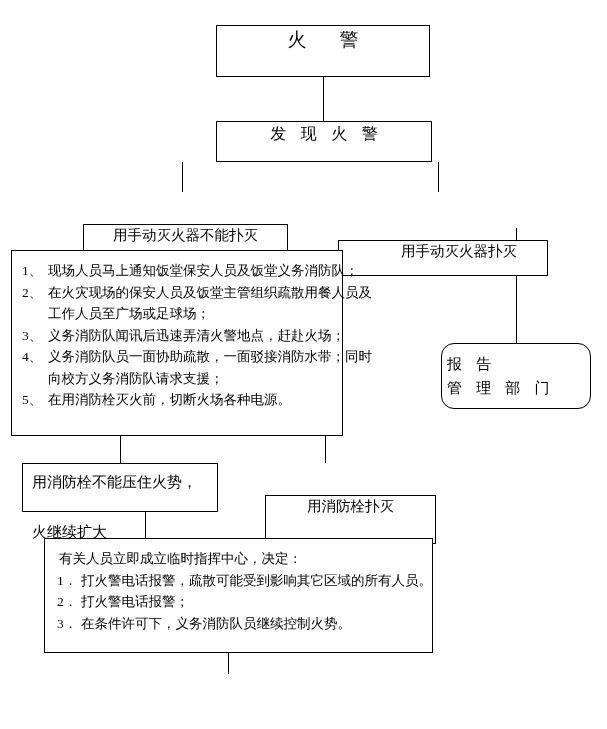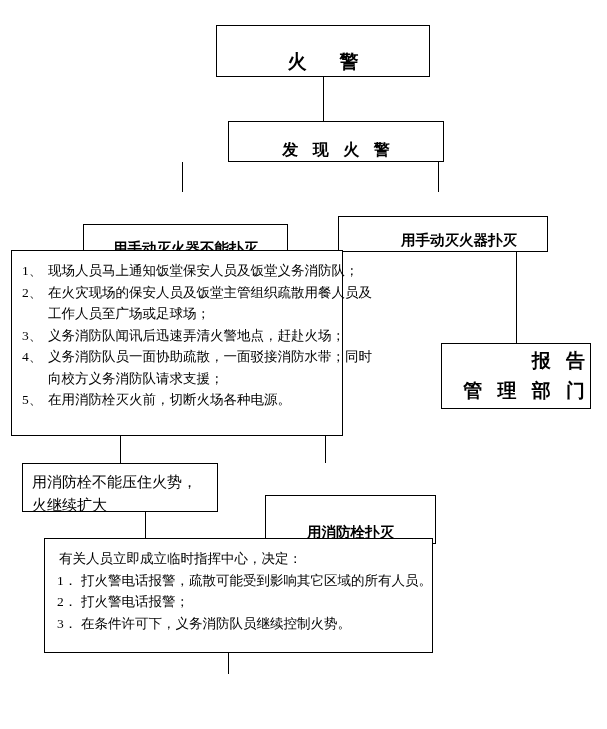--- a/index.html
+++ b/index.html
@@ -24,45 +24,44 @@
     box-sizing: border-box;
     border: 1px solid #000000;
     background: #ffffff;
     color: #000000;
     font-size: 14px;
     line-height: 1.45;
     z-index: 2;
   }
   .box.center {
     display: flex;
-    align-items: flex-end;
+    align-items: flex-start;
     justify-content: center;
     text-align: center;
-    font-weight: bold;
   }
   .box.topleft {
     padding: 6px 8px 6px 10px;
     text-align: left;
   }
   .title-box {
     font-size: 19px;
     letter-spacing: 7px;
     text-indent: 7px;
   }
   .sub-title-box {
     font-size: 16px;
     letter-spacing: 5px;
     text-indent: 5px;
-    margin-left: 12px;
   }
   .report-box {
-    font-size: 19px;
+    font-size: 15px;
     letter-spacing: 5px;
     text-indent: 5px;
     line-height: 1.6;
+    border-radius: 13px;
   }
   .plain-box {
     font-size: 14.5px;
     margin-top: 32px;
   }
   .two-line {
     display: block;
     padding: 7px 9px;
     text-align: left;
     line-height: 1.5;
@@ -128,21 +127,21 @@
   </div>
 
   <div class="box center sub-title-box" style="left:216px; top:121px; width:216px; height:41px;">
     <span>发 现 火 警</span>
   </div>
 
   <div class="box center plain-box" style="left:83px; top:192px; width:205px; height:36px;">
     <span>用手动灭火器不能扑灭</span>
   </div>
 
-  <div class="box center plain-box" style="left:338px; top:184px; width:210px; height:36px;padding-left:32px;">
+  <div class="box center plain-box" style="left:338px; top:208px; width:210px; height:36px;padding-left:32px;">
     <span>用手动灭火器扑灭</span>
   </div>
 
   <div class="box topleft list-block" style="left:11px; top:250px; width:332px; height:186px; padding:9px 6px 6px 10px;">
     <div>
       <div class="li-row">
         <span class="li-num">1、</span>
         <span class="li-text">现场人员马上通知饭堂保安人员及饭堂义务消防队；</span>
       </div>
       <div class="li-row">
@@ -166,21 +165,21 @@
     </div>
   </div>
 
   <div class="box center report-box" style="left:441px; top:343px; width:150px; height:66px; flex-direction:column;">
     <span>报 告</span>
     <span>管 理 部 门</span>
   </div>
 
   <div class="box" style="left:22px; top:463px; width:196px; height:49px;">
     <span class="two-line" style="padding-bottom:0;">用消防栓不能压住火势，</span>
-    <span class="two-line" style="padding-top:0;">火继续扩大</span>
+    <span class="two-line" style="padding-top:0;margin-top:27px;">火继续扩大</span>
   </div>
 
   <div class="box center plain-box" style="left:265px; top:463px; width:171px; height:49px;">
     <span>用消防栓扑灭</span>
   </div>
 
   <div class="box topleft list-block" style="left:44px; top:538px; width:389px; height:115px; padding:9px 0 6px 12px;">
     <div class="lead-line">有关人员立即成立临时指挥中心，决定：</div>
     <div>
       <div class="li-row">

